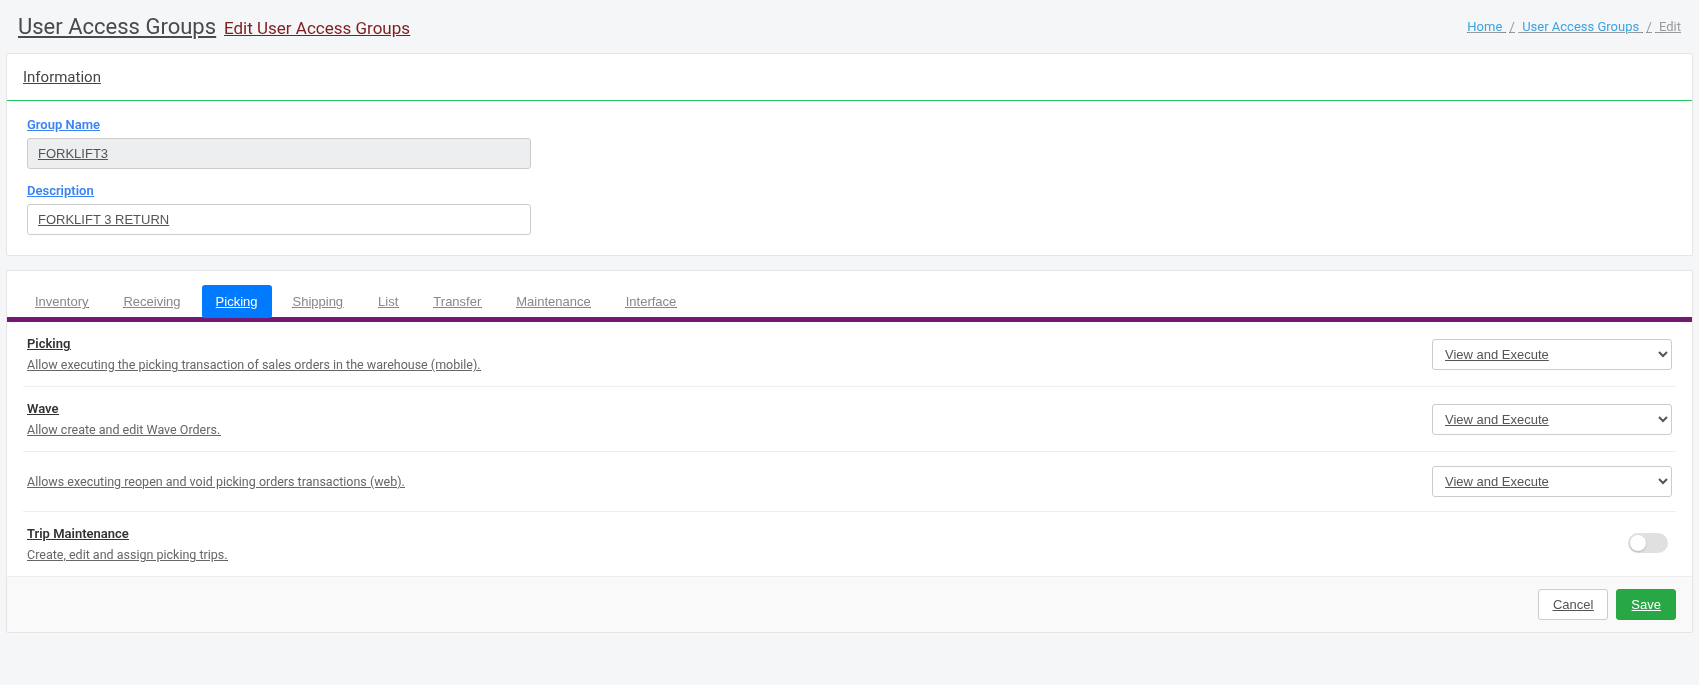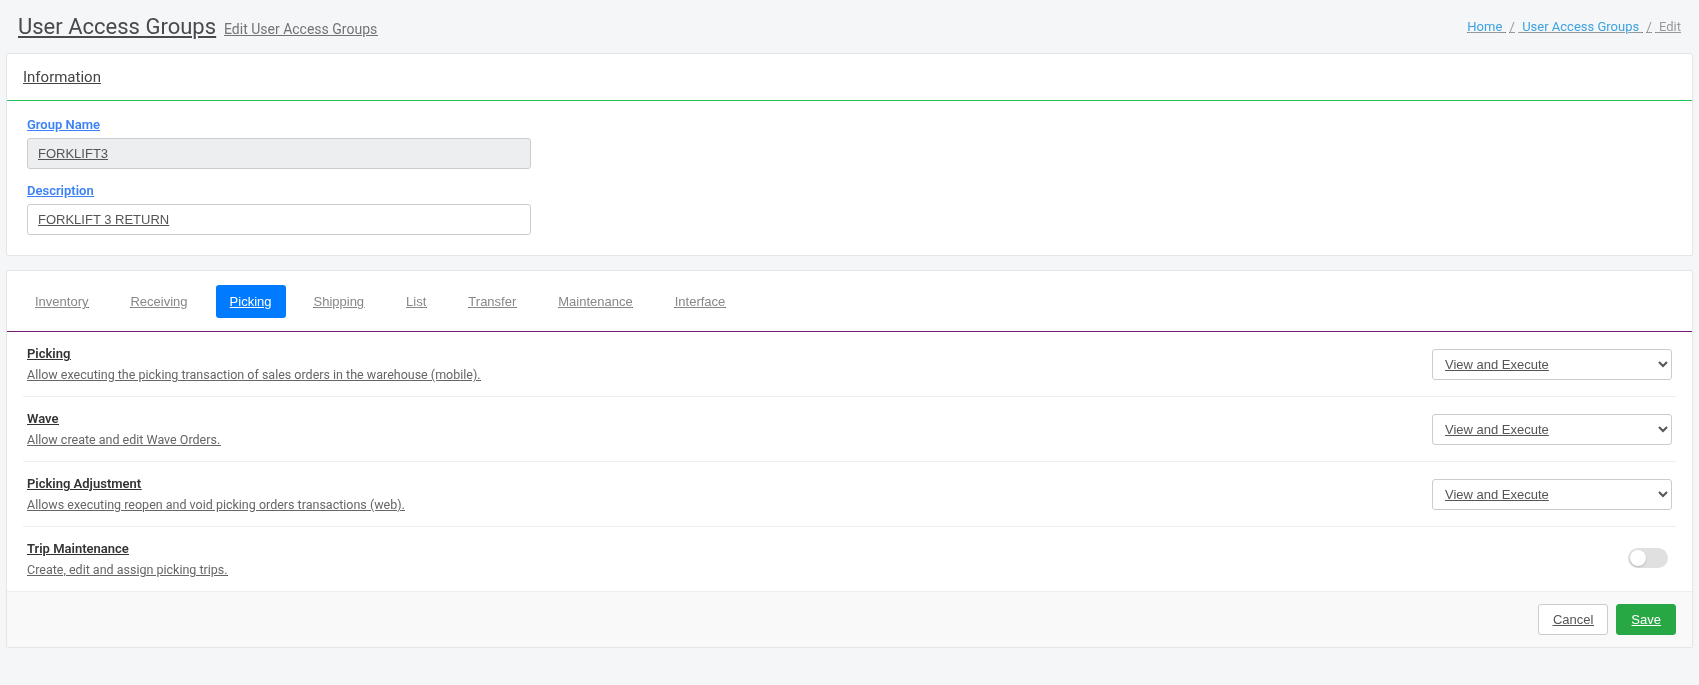--- a/index.html
+++ b/index.html
@@ -19,22 +19,22 @@
       display: flex;
       align-items: baseline;
       gap: 8px;
     }
     .page-title {
       font-size: 22px;
       font-weight: 400;
       color: #4a4a4a;
     }
     .page-subtitle {
-      font-size: 14px;
-      color: #737373;
+      font-size: 17px;
+      color: #7f1d1d;
     }
     .breadcrumb {
       font-size: 13px;
       color: #999;
     }
     .breadcrumb a {
       color: #3ca2e0;
       text-decoration: none;
     }
     .breadcrumb .sep {
@@ -75,23 +75,23 @@
       font-size: 13px;
       color: #555;
       background: #fff;
     }
     .form-control[readonly] {
       background: #eceeef;
       color: #555;
     }
     .tabs {
       display: flex;
-      gap: 14px;
-      padding: 14px 14px 14px 14px;
-      border-bottom: 1px solid #701a75;
+      gap: 7px;
+      padding: 14px 14px 0 14px;
+      border-bottom: 5px solid #701a75;
     }
     .tab {
       padding: 9px 14px;
       font-size: 13px;
       color: #888;
       cursor: pointer;
       border-radius: 3px 3px 0 0;
       margin-bottom: -1px;
       background: transparent;
       border: none;
@@ -240,21 +240,20 @@
       </div>
       <div class="perm-control">
         <select>
           <option>View and Execute</option>
         </select>
       </div>
     </div>
 
     <div class="perm-row">
       <div class="perm-text">
-        <div class="perm-title">Picking Adjustment</div>
         <div class="perm-desc">Allows executing reopen and void picking orders transactions (web).</div>
       </div>
       <div class="perm-control">
         <select>
           <option>View and Execute</option>
         </select>
       </div>
     </div>
 
     <div class="perm-row">

